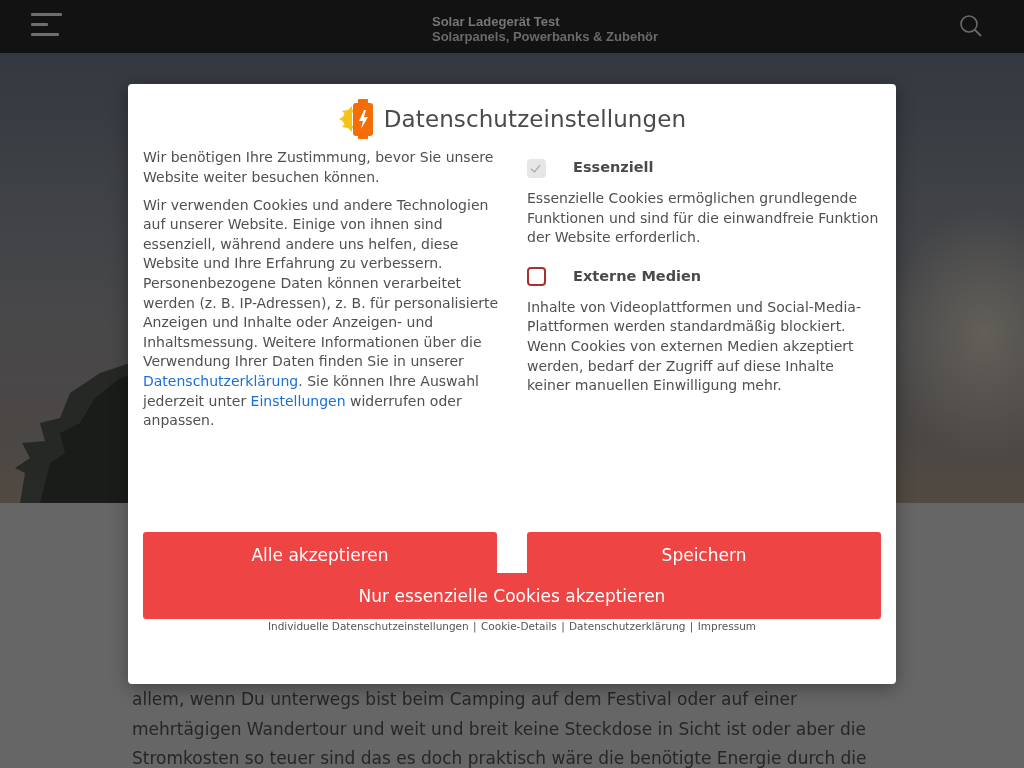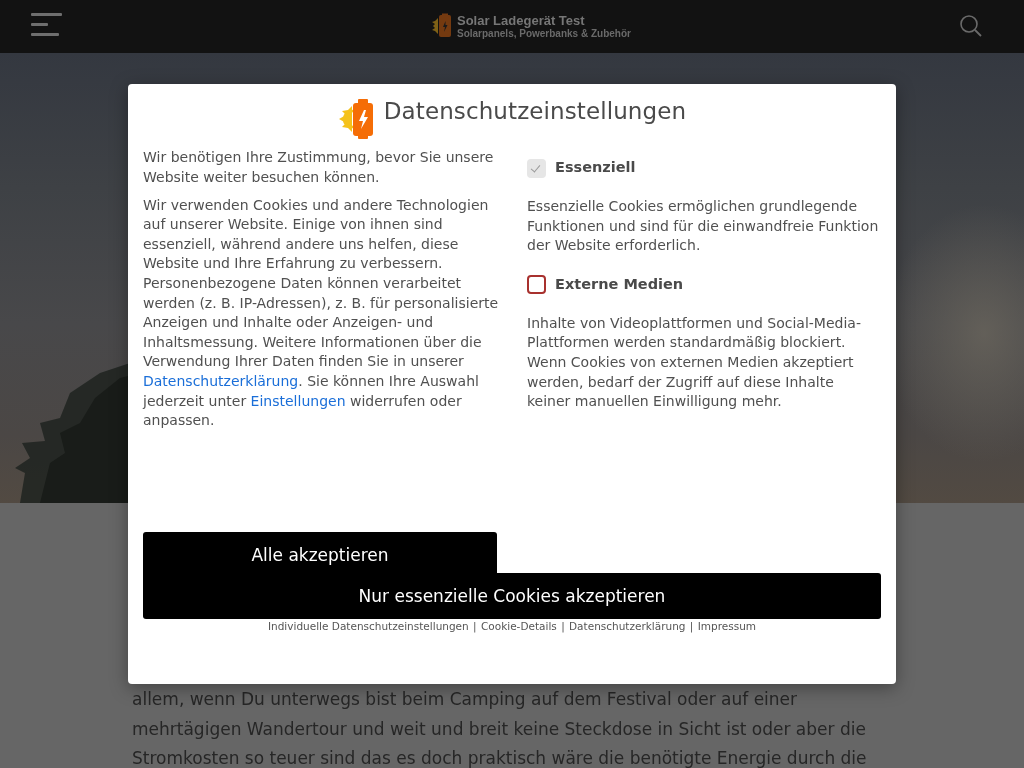--- a/index.html
+++ b/index.html
@@ -6,56 +6,56 @@
     html, body { width: 1024px; height: 768px; overflow: hidden; }
     body { font-family: "DejaVu Sans", sans-serif; background: #fff; position: relative; }
 
     
     .topbar { position: absolute; top: 0; left: 0; width: 1024px; height: 53px; background: #121212; z-index: 1; }
     .hamburger { position: absolute; left: 29px; top: 13px; width: 34px; height: 26px; cursor: pointer; }
     .hamburger span { position: absolute; left: 2px; height: 3px; background: #6e6e6e; border-radius: 1px; }
     .hamburger span:nth-child(1) { top: 0; width: 31px; }
     .hamburger span:nth-child(2) { top: 10px; width: 17px; }
     .hamburger span:nth-child(3) { top: 20px; width: 28px; }
-    .logo { position: absolute; left: 432px; top: 12px; height: 28px; display: flex; align-items: center; gap: 3px; }
+    .logo { position: absolute; left: 432px; top: 12px; height: 28px; display: flex; align-items: center; gap: 3px; flex-direction: column; }
     .logo-text { display: flex; flex-direction: column; line-height: 1; }
     .logo-title { font-family: "Liberation Sans", sans-serif; font-weight: bold; font-size: 13px; color: #767676; }
-    .logo-sub { font-family: "Liberation Sans", sans-serif; font-weight: bold; font-size: 10px; color: #6a6a6a; margin-top: 2px; }
+    .logo-sub { font-family: "Liberation Sans", sans-serif; font-weight: bold; font-size: 13px; color: #6a6a6a; margin-top: 2px; }
     .search-btn { position: absolute; left: 958px; top: 13px; width: 26px; height: 26px; cursor: pointer; }
 
     
     .hero { position: absolute; top: 53px; left: 0; width: 1024px; height: 450px;
       background: linear-gradient(180deg, #343840 0%, #3e4145 30%, #48484a 60%, #4b4745 85%, #524a42 100%); overflow: hidden; }
     .hero-glow { position: absolute; right: -60px; top: 150px; width: 200px; height: 260px;
       background: radial-gradient(ellipse at center, rgba(110,105,95,0.7) 0%, rgba(80,78,74,0) 70%); }
     .tree { position: absolute; left: 0; bottom: 0; width: 140px; height: 140px; }
 
     
     .page-body { position: absolute; top: 503px; left: 0; width: 1024px; height: 265px; background: #666666; }
     .page-text { position: absolute; left: 132px; top: 685px; width: 770px; font-size: 17px; line-height: 29.5px; color: #262626; }
 
     
     .modal { position: absolute; left: 128px; top: 84px; width: 768px; height: 600px; background: #ffffff;
       border-radius: 4px; box-shadow: 0 4px 18px rgba(0,0,0,0.35); z-index: 5; }
-    .modal-head { position: absolute; top: 14px; left: 0; width: 100%; display: flex; justify-content: center; gap: 6px; }
+    .modal-head { position: absolute; top: 14px; left: 0; width: 100%; display: flex; justify-content: center; align-items: center; gap: 6px; }
     .modal-title { font-size: 23px; color: #4a4a4a; font-weight: normal; letter-spacing: 0.1px; }
     .col-left { position: absolute; left: 15px; top: 64px; width: 362px; font-size: 14px; line-height: 19.6px; color: #505050; }
     .col-left p { margin-bottom: 8.5px; }
     .col-left a { color: #1a6ed8; text-decoration: none; }
     .col-right { position: absolute; left: 399px; top: 74px; width: 352px; font-size: 14px; line-height: 19.6px; color: #505050; }
-    .opt-row { display: flex; align-items: center; gap: 9px; height: 20px; }
+    .opt-row { display: flex; align-items: center; gap: 27px; height: 20px; }
     .opt-label { font-weight: bold; font-size: 14.5px; color: #4a4a4a; }
     .cb { width: 19px; height: 19px; border-radius: 4px; position: relative; cursor: pointer; flex: none; }
     .cb.checked { background: #e6e6e6; }
     .cb.checked::after { content: ""; position: absolute; left: 6px; top: 4px; width: 4px; height: 8px;
       border-right: 1.5px solid #9a9a9a; border-bottom: 1.5px solid #9a9a9a; transform: rotate(40deg); }
     .cb.unchecked { border: 2px solid #a8312e; background: #fff; }
-    .opt-desc { margin-top: 19px; margin-bottom: 19px; }
+    .opt-desc { margin-top: 11px; margin-bottom: 19px; }
 
-    .btn { position: absolute; height: 46px; background: #000000; color: #ffffff; border: none; border-radius: 3px;
+    .btn { position: absolute; height: 46px; background: #ef4444; color: #ffffff; border: none; border-radius: 3px;
       font-family: "DejaVu Sans", sans-serif; font-size: 17px; display: flex; align-items: center; justify-content: center; cursor: pointer; }
     .btn-accept-all { left: 15px; top: 448px; width: 354px; }
     .btn-save { left: 399px; top: 448px; width: 354px; }
     .btn-essential { left: 15px; top: 489px; width: 738px; }
 
     .footer-links { position: absolute; top: 536px; left: 0; width: 100%; text-align: center; font-size: 10.5px; color: #555; }
     .footer-links a { color: #555; text-decoration: none; cursor: pointer; }
     .footer-links .sep { color: #555; margin: 0 1px; }
   </style>
 </head>
@@ -127,20 +127,21 @@
     <div class="opt-desc">Essenzielle Cookies ermöglichen grundlegende Funktionen und sind für die einwandfreie Funktion der Website erforderlich.</div>
 
     <div class="opt-row">
       <span class="cb unchecked"></span>
       <span class="opt-label">Externe Medien</span>
     </div>
     <div class="opt-desc">Inhalte von Videoplattformen und Social-Media-Plattformen werden standardmäßig blockiert. Wenn Cookies von externen Medien akzeptiert werden, bedarf der Zugriff auf diese Inhalte keiner manuellen Einwilligung mehr.</div>
   </div>
 
   <button class="btn btn-accept-all">Alle akzeptieren</button>
+  <button class="btn btn-save">Speichern</button>
   <button class="btn btn-essential">Nur essenzielle Cookies akzeptieren</button>
 
   <div class="footer-links">
     <a href="#">Individuelle Datenschutzeinstellungen</a>
     <span class="sep">|</span>
     <a href="#">Cookie-Details</a>
     <span class="sep">|</span>
     <a href="#">Datenschutzerklärung</a>
     <span class="sep">|</span>
     <a href="#">Impressum</a>

